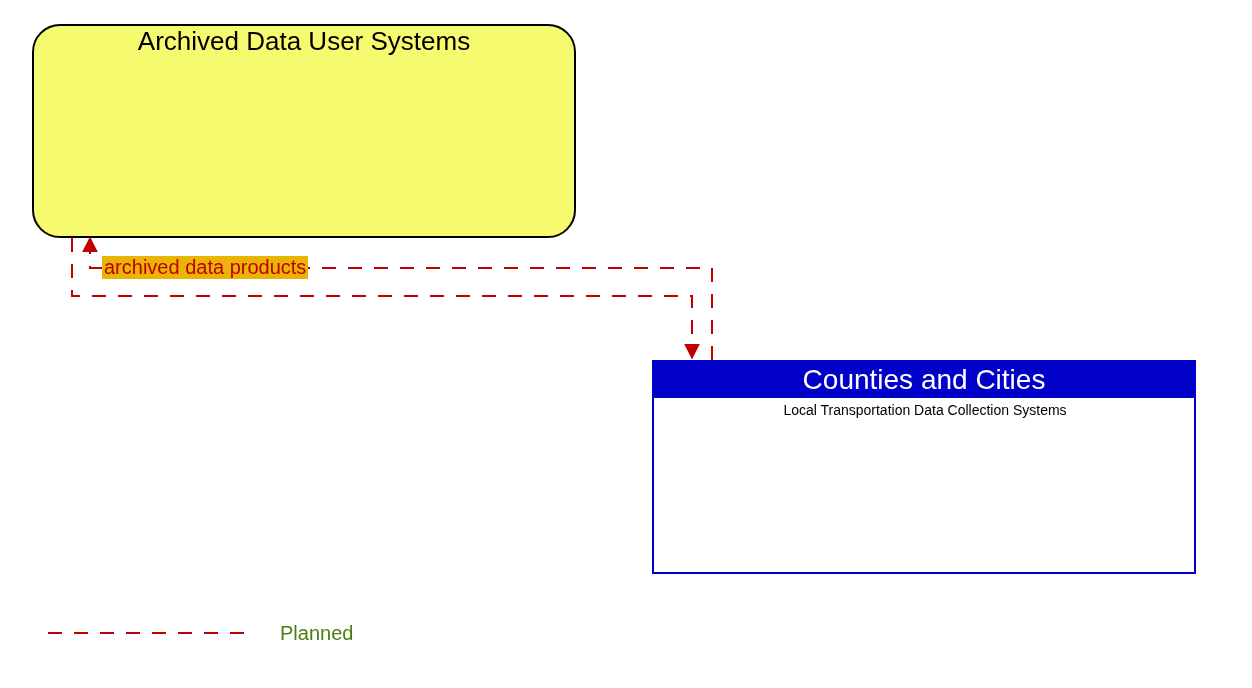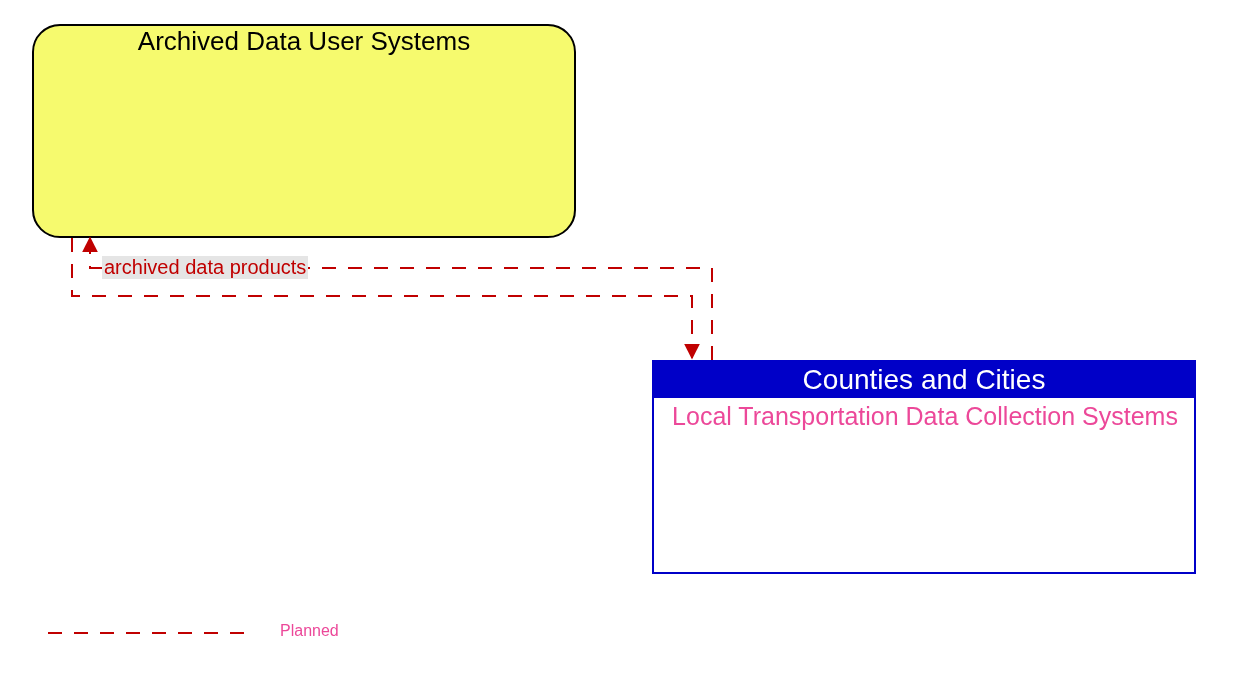--- a/index.html
+++ b/index.html
@@ -33,37 +33,37 @@
     background: #ffffff;
   }
   .node-box .header {
     background: #0000c8;
     color: #ffffff;
     font-size: 28px;
     text-align: center;
     padding: 2px 6px;
   }
   .node-box .body {
-    color: #ec4899;
-    font-size: 25px;
+    color: #000000;
+    font-size: 14px;
     text-align: center;
     padding: 4px 10px 0 12px;
   }
   .flow-label {
     position: absolute;
     color: #c00000;
     font-size: 20px;
-    background: #e5e5e5;
+    background: #eab308;
     padding: 0 2px;
     white-space: nowrap;
   }
   .legend-label {
     position: absolute;
-    color: #ec4899;
-    font-size: 16px;
+    color: #4d7c0f;
+    font-size: 20px;
     text-align: right;
   }
   svg.overlay {
     position: absolute;
     left: 0;
     top: 0;
     width: 1252px;
     height: 688px;
     pointer-events: none;
   }

